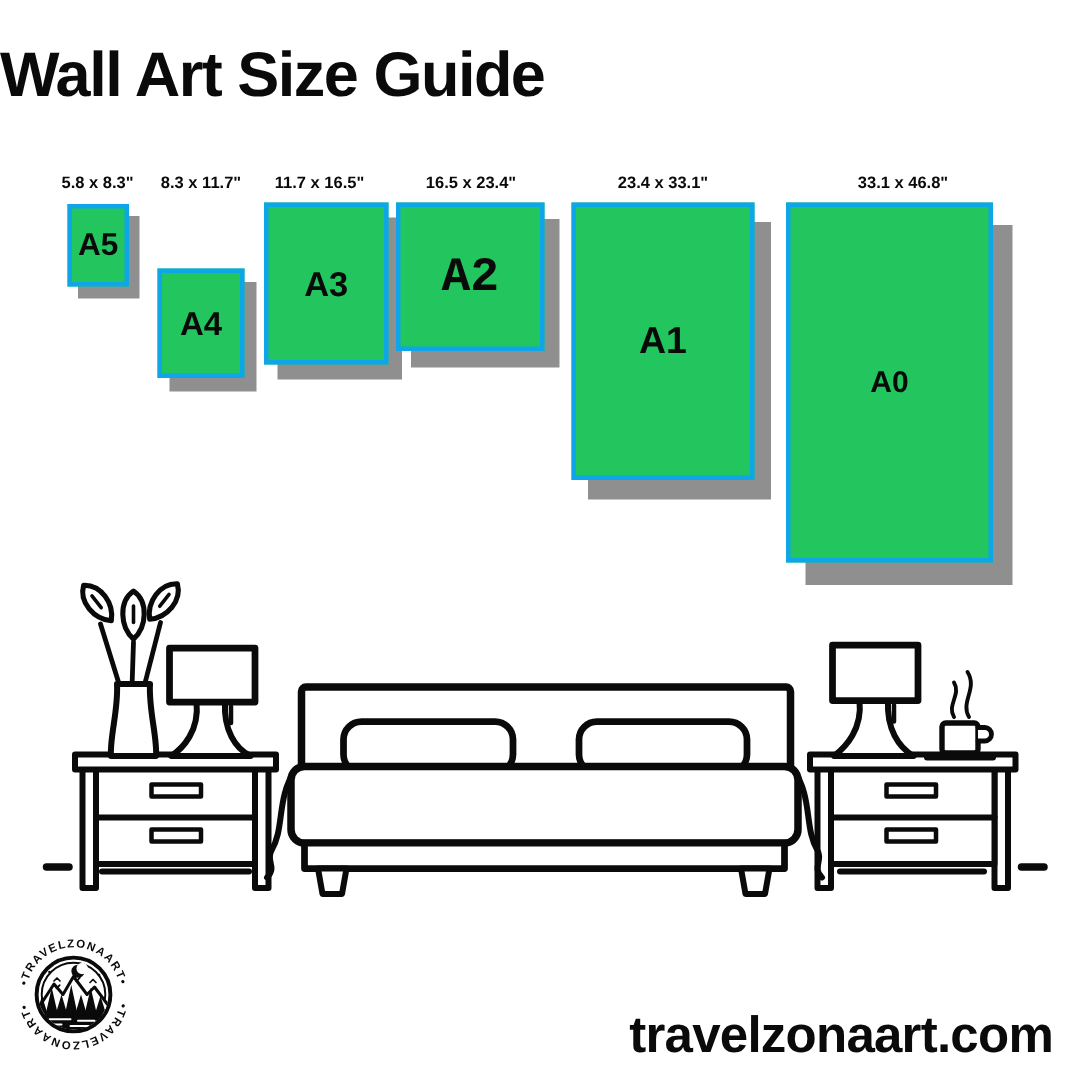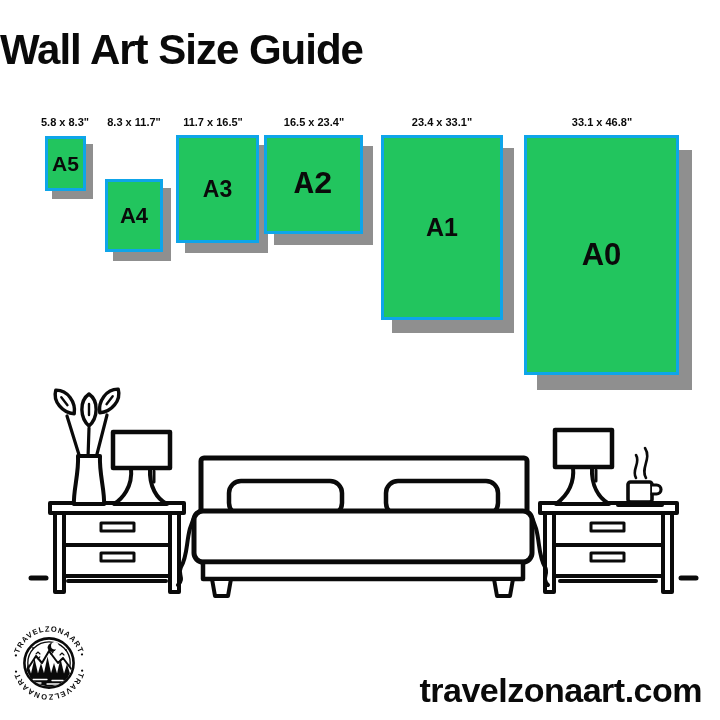--- a/index.html
+++ b/index.html
@@ -16,21 +16,21 @@
   .frame{
     position:absolute;box-sizing:border-box;background:#22c55e;
     border:3px solid #0ea5e9;display:flex;align-items:center;justify-content:center;
     font-weight:700;
   }
   .f0{left:45px; top:136px;width:41px; height:55px; box-shadow:7px 8px 0 #8f8f8f; font-size:21px;}
   .f1{left:105px;top:135px;width:58px; height:73px; box-shadow:8px 9px 0 #8f8f8f; font-size:22px;margin-top:44px;}
   .f2{left:176px;top:135px;width:83px; height:108px;box-shadow:9px 10px 0 #8f8f8f; font-size:23px;}
   .f3{left:264px;top:135px;width:99px; height:99px;box-shadow:10px 11px 0 #8f8f8f;font-size:32px;font-family:Liberation Mono, monospace;}
   .f4{left:381px;top:135px;width:122px;height:185px;box-shadow:11px 13px 0 #8f8f8f;font-size:25px;}
-  .f5{left:524px;top:135px;width:155px;height:240px;box-shadow:13px 15px 0 #8f8f8f;font-size:31px;}
+  .f5{left:524px;top:135px;width:138px;height:240px;box-shadow:13px 15px 0 #8f8f8f;font-size:20px;}
   .dim{
     position:absolute;top:116px;transform:translateX(-50%);
     font-size:11px;font-weight:700;white-space:nowrap;
   }
   .l0{left:65px;} .l1{left:134px;} .l2{left:213px;}
   .l3{left:314px;} .l4{left:442px;} .l5{left:602px;}
 
   .scene{position:absolute;left:0;top:0;width:720px;height:720px;}
   .scene .ink{stroke:#0a0a0a;fill:none;stroke-linecap:round;stroke-linejoin:round;}
 

